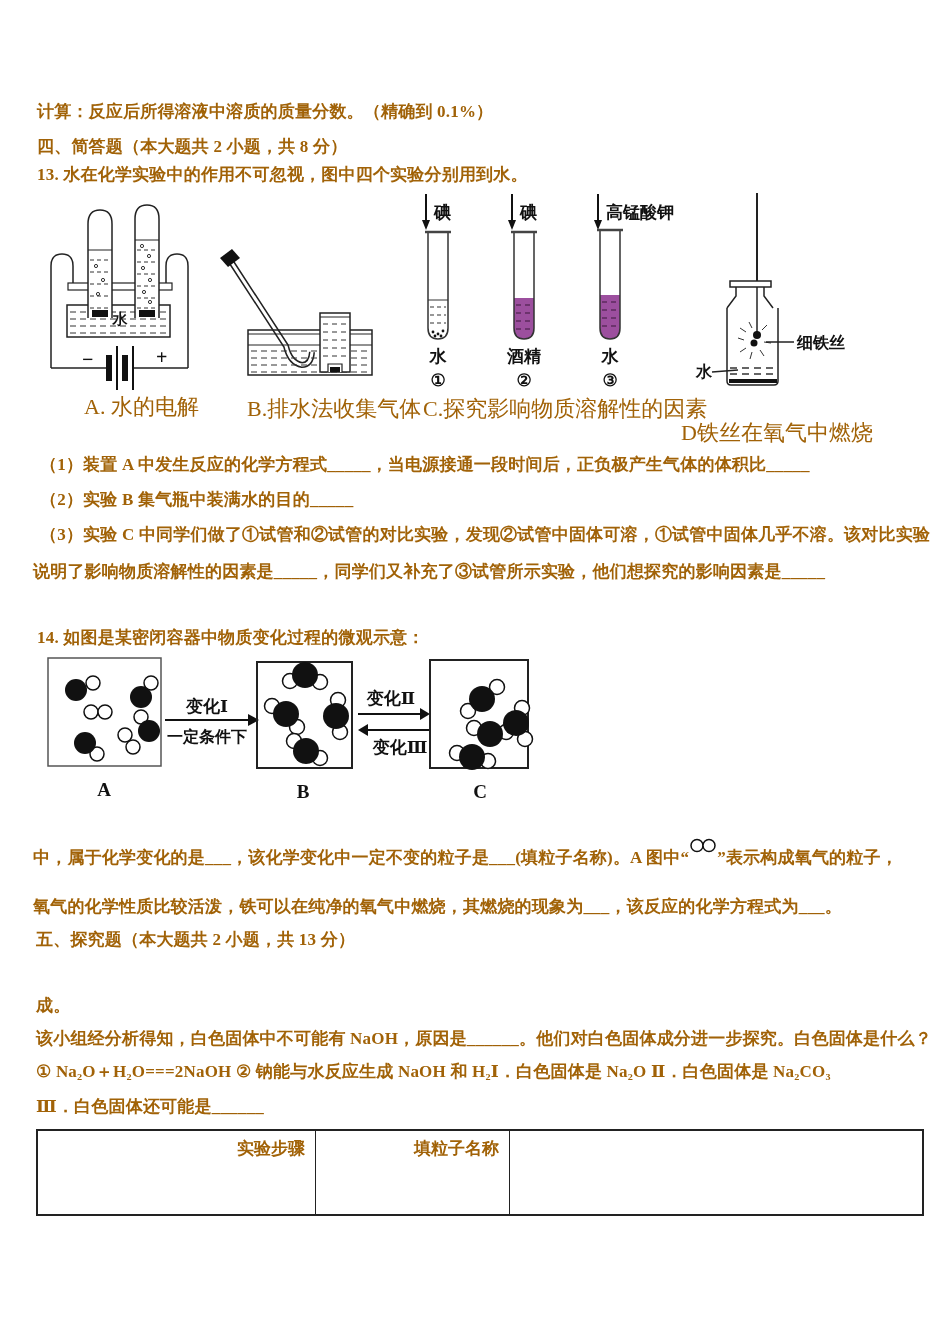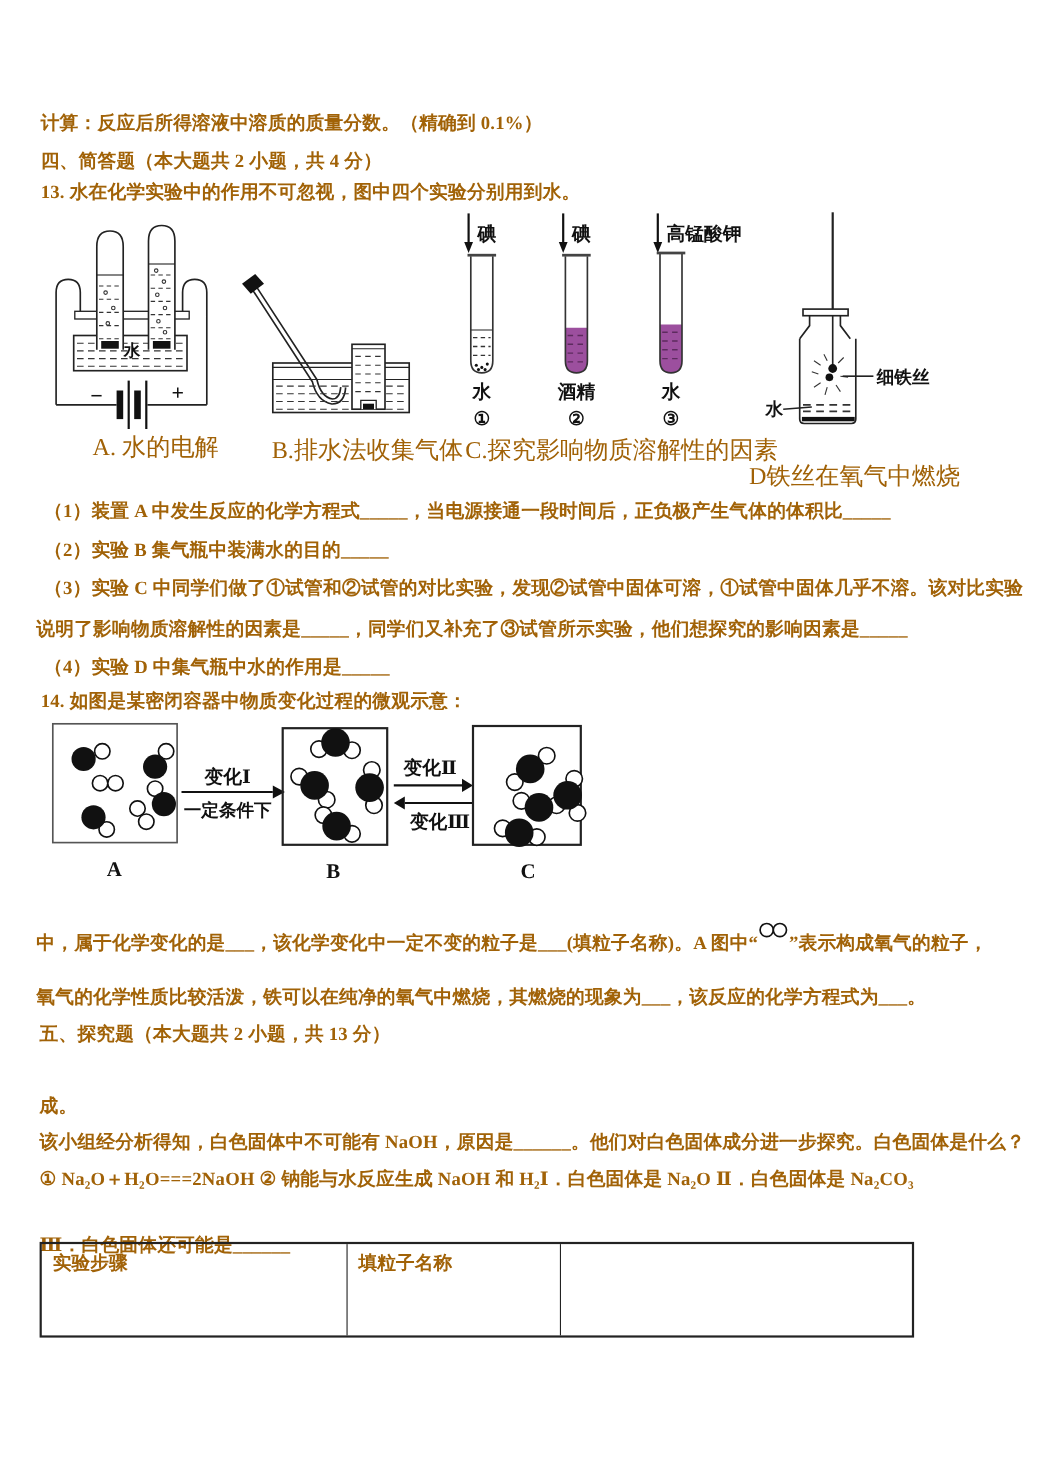--- a/index.html
+++ b/index.html
@@ -3,33 +3,33 @@
 <meta charset="utf-8">
 <style>
   html,body{margin:0;padding:0;background:#fff;}
   .page{position:relative;width:950px;height:1344px;background:#fff;overflow:hidden;
         font-family:"Liberation Serif","DejaVu Serif",serif;color:#a16207;}
   .line{position:absolute;white-space:nowrap;font-size:17px;font-weight:700;letter-spacing:0.2px;}
   .cap{position:absolute;white-space:nowrap;font-size:22px;font-weight:400;}
   svg{position:absolute;overflow:visible;}
   svg text{font-family:"Liberation Serif","DejaVu Serif",serif;font-weight:700;fill:#111;}
   .o2icon{display:inline-block;vertical-align:10px;}
-  .anstable{position:absolute;left:36px;top:1129px;width:795px;height:87px;
+  .anstable{position:absolute;left:36px;top:1129px;width:888px;height:87px;
             display:grid;grid-template-columns:278px 194px 126px auto;
-            border:2px solid #222;box-sizing:border-box;}
+            border:2px solid #222;box-sizing:border-box;text-align:right;}
   .anstable .cell{border-right:1.5px solid #222;padding:6px 10px;font-size:17px;font-weight:700;box-sizing:border-box;}
   .anstable .cell:last-child{border-right:none;}
 </style>
 </head>
 <body>
 
 <div class="page">
 
   <div class="line" style="left:37px;top:100px;">计算：反应后所得溶液中溶质的质量分数。（精确到 0.1%）</div>
-  <div class="line" style="left:37px;top:135px;">四、简答题（本大题共 2 小题，共 4 分）</div>
+  <div class="line" style="left:37px;top:135px;">四、简答题（本大题共 2 小题，共 8 分）</div>
   <div class="line" style="left:37px;top:163px;">13. 水在化学实验中的作用不可忽视，图中四个实验分别用到水。</div>
 
   <svg style="left:46px;top:196px;" width="175" height="222" viewBox="0 0 175 222">
     <path d="M5,172 L5,70 Q5,58 16,58 Q27,58 27,70 L27,92" fill="none" stroke="#222" stroke-width="1.5"></path>
     <path d="M142,172 L142,70 Q142,58 131,58 Q120,58 120,70 L120,92" fill="none" stroke="#222" stroke-width="1.5"></path>
     <line x1="5" y1="172" x2="60" y2="172" stroke="#222" stroke-width="1.5"></line>
     <line x1="88" y1="172" x2="142" y2="172" stroke="#222" stroke-width="1.5"></line>
     <g>
       <rect x="60" y="159" width="6" height="26" fill="#111"></rect>
       <line x1="71" y1="150" x2="71" y2="194" stroke="#111" stroke-width="2"></line>
@@ -196,21 +196,20 @@
     <rect x="35" y="187" width="48" height="4" fill="#111"></rect>
     <text x="2" y="185" font-size="16">水</text>
     <line x1="18" y1="180" x2="44" y2="178" stroke="#222" stroke-width="1.5"></line>
   </svg>
   <div class="cap" style="left:681px;top:394px;margin-top:24px;">D铁丝在氧气中燃烧</div>
 
   <div class="line" style="left:40px;top:453px;">（1）装置 A 中发生反应的化学方程式_____，当电源接通一段时间后，正负极产生气体的体积比_____</div>
   <div class="line" style="left:40px;top:488px;">（2）实验 B 集气瓶中装满水的目的_____</div>
   <div class="line" style="left:40px;top:523px;">（3）实验 C 中同学们做了①试管和②试管的对比实验，发现②试管中固体可溶，①试管中固体几乎不溶。该对比实验</div>
   <div class="line" style="left:33px;top:560px;">说明了影响物质溶解性的因素是_____，同学们又补充了③试管所示实验，他们想探究的影响因素是_____</div>
-  <div class="line" style="left:40px;top:595px;">（4）实验 D 中集气瓶中水的作用是_____</div>
 
   <div class="line" style="left:37px;top:626px;">14. 如图是某密闭容器中物质变化过程的微观示意：</div>
 
   <svg style="left:44px;top:654px;" width="500" height="150" viewBox="0 0 500 150">
 
     <rect x="4" y="4" width="113" height="108" fill="none" stroke="#555" stroke-width="1.5"></rect>
     <g>
       <circle cx="49" cy="29" r="7" fill="#fff" stroke="#111" stroke-width="1.5"></circle>
         <circle cx="32" cy="36" r="11" fill="#111"></circle>
       <circle cx="107" cy="29" r="7" fill="#fff" stroke="#111" stroke-width="1.5"></circle>
@@ -279,21 +278,21 @@
           <circle cx="8" cy="7.5" r="6" fill="#fff" stroke="#111" stroke-width="1.5"></circle>
           <circle cx="20" cy="7.5" r="6" fill="#fff" stroke="#111" stroke-width="1.5"></circle>
         </svg></span><span>”表示构成氧气的粒子，</span>
   </div>
   <div class="line" style="left:33px;top:895px;">氧气的化学性质比较活泼，铁可以在纯净的氧气中燃烧，其燃烧的现象为___，该反应的化学方程式为___。</div>
 
   <div class="line" style="left:36px;top:928px;">五、探究题（本大题共 2 小题，共 13 分）</div>
   <div class="line" style="left:36px;top:994px;">成。</div>
   <div class="line" style="left:36px;top:1027px;">该小组经分析得知，白色固体中不可能有 NaOH，原因是______。他们对白色固体成分进一步探究。白色固体是什么？</div>
   <div class="line" style="left:36px;top:1060px;">① Na₂O＋H₂O===2NaOH ② 钠能与水反应生成 NaOH 和 H₂Ⅰ．白色固体是 Na₂O Ⅱ．白色固体是 Na₂CO₃</div>
-  <div class="line" style="left:36px;top:1095px;margin-top:25px;">Ⅲ．白色固体还可能是______</div>
+  <div class="line" style="left:36px;top:1095px;">Ⅲ．白色固体还可能是______</div>
 
   <div class="anstable">
     <div class="cell">实验步骤</div>
     <div class="cell">填粒子名称</div>
     <div class="cell"></div>
   </div>
 
 </div>
 
 </body></html>

